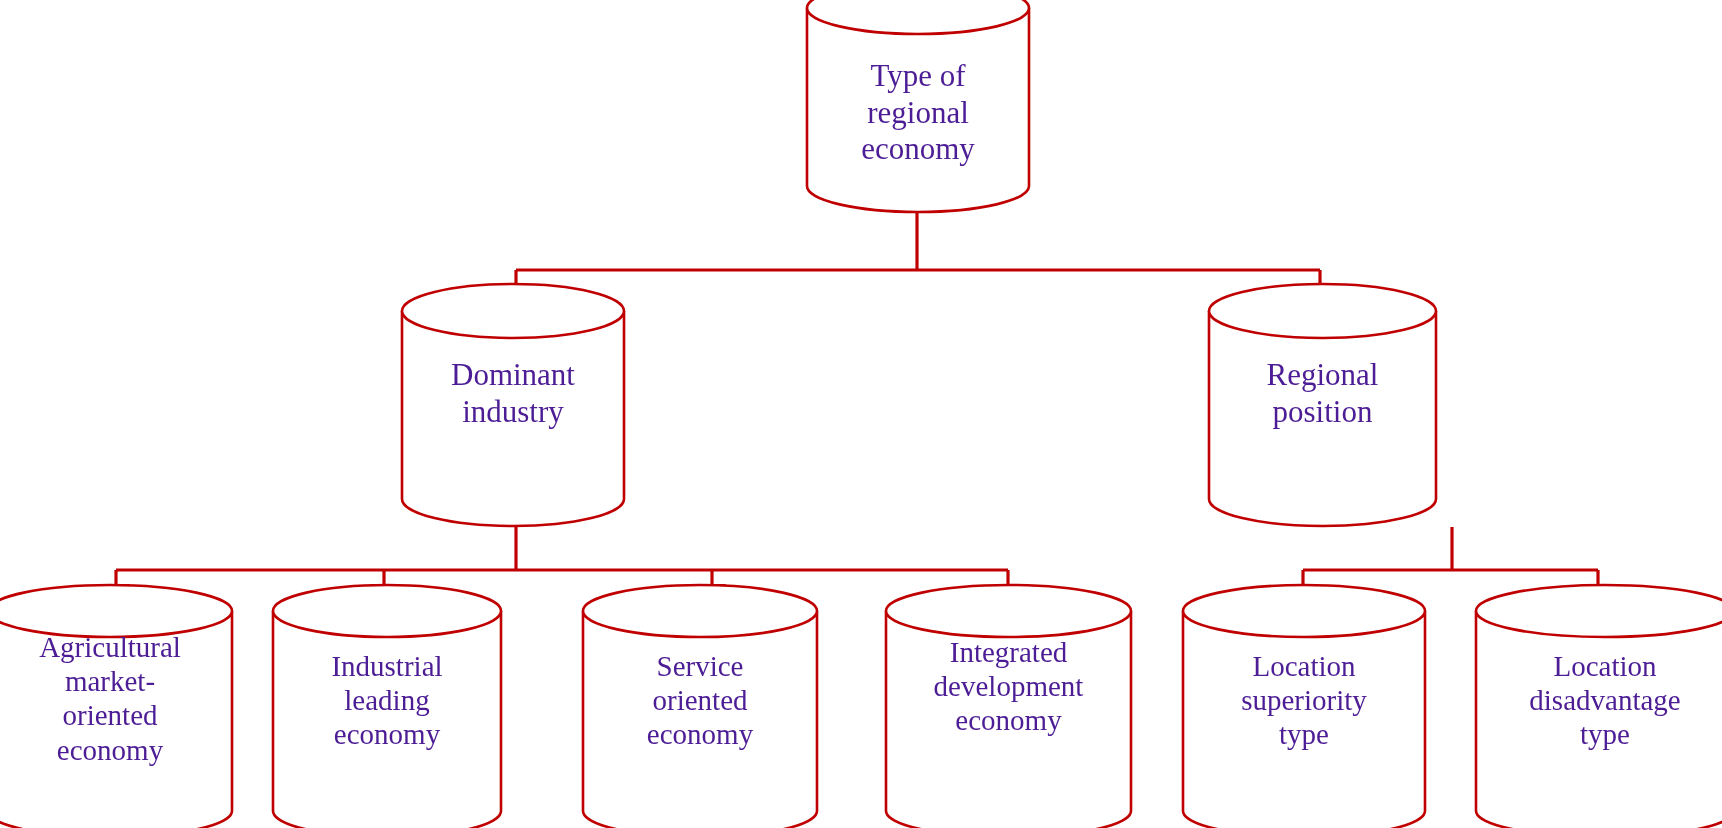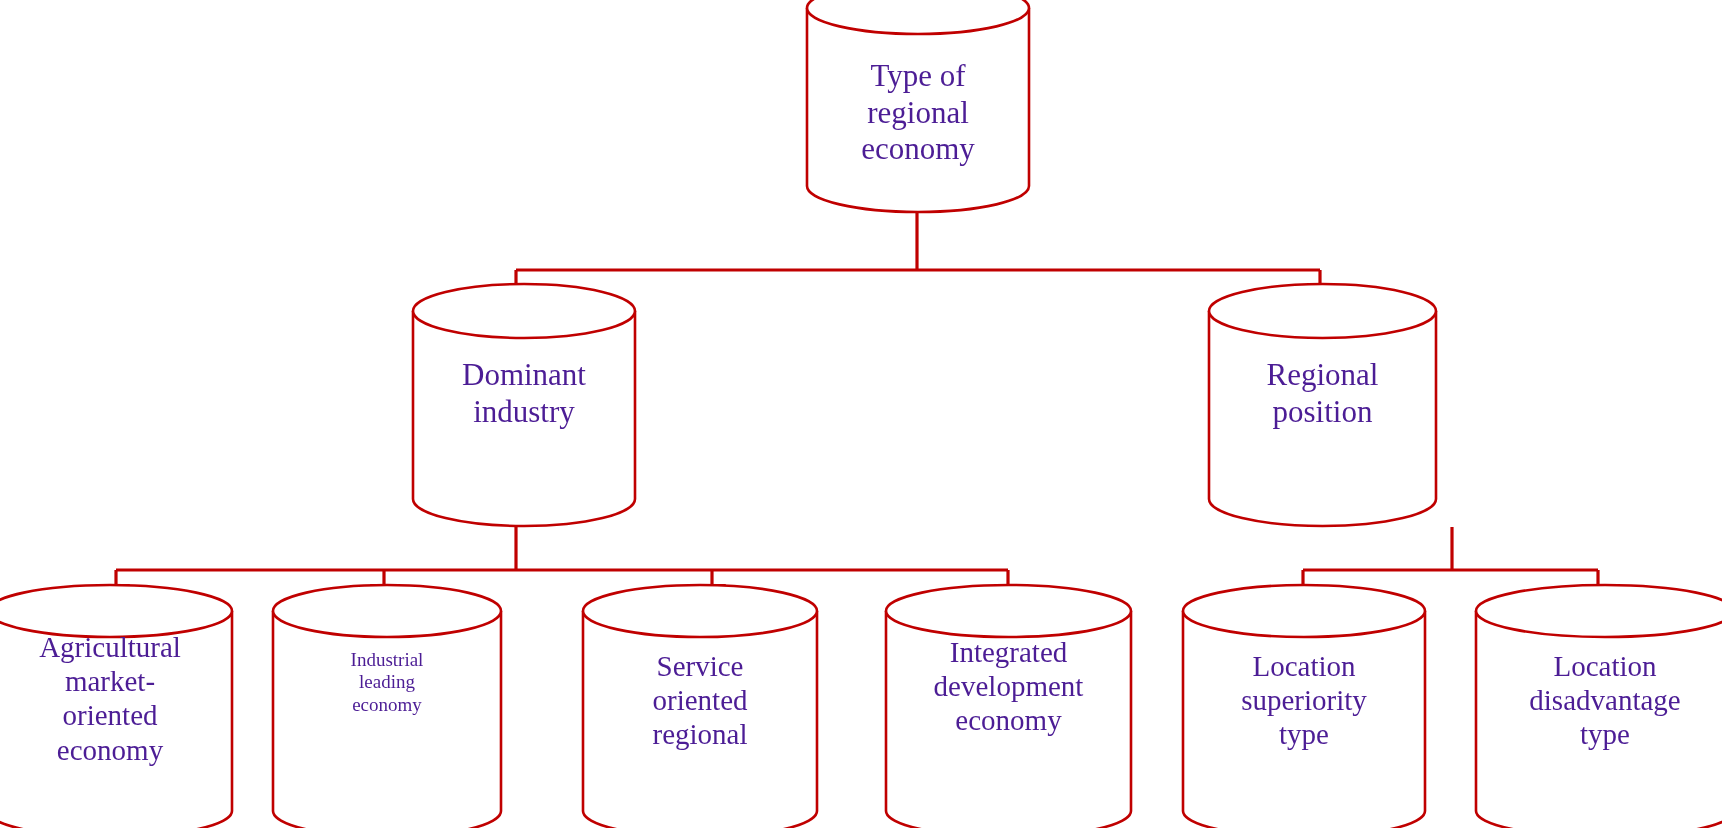--- a/index.html
+++ b/index.html
@@ -92,21 +92,21 @@
   <div class="node" style="left:805px; top:-18px; width:226px; height:230px;">
     <svg viewBox="0 0 226 230" preserveAspectRatio="none">
       <path d="M 2,26 L 2,204 A 111,26 0 0 0 224,204 L 224,26" fill="#FFFFFF" stroke="#C00000" stroke-width="2.6"></path>
       <ellipse cx="113" cy="26" rx="111" ry="26" fill="#FFFFFF" stroke="#C00000" stroke-width="2.6"></ellipse>
     </svg>
     <div class="node-label" style="top:76px; font-size:31px;">Type of
 regional
 economy</div>
   </div>
 
-  <div class="node" style="left:411px; top:283px; width:226px; height:244px;">
+  <div class="node" style="left:400px; top:283px; width:226px; height:244px;">
     <svg viewBox="0 0 226 244" preserveAspectRatio="none">
       <path d="M 2,28 L 2,216 A 111,27 0 0 0 224,216 L 224,28" fill="#FFFFFF" stroke="#C00000" stroke-width="2.6"></path>
       <ellipse cx="113" cy="28" rx="111" ry="27" fill="#FFFFFF" stroke="#C00000" stroke-width="2.6"></ellipse>
     </svg>
     <div class="node-label" style="top:74px; font-size:31px;">Dominant
 industry</div>
   </div>
 
   <div class="node" style="left:1207px; top:283px; width:231px; height:244px;">
     <svg viewBox="0 0 231 244" preserveAspectRatio="none">
@@ -126,33 +126,33 @@
 market-
 oriented
 economy</div>
   </div>
 
   <div class="node" style="left:271px; top:583px; width:232px; height:260px;">
     <svg viewBox="0 0 232 260" preserveAspectRatio="none">
       <path d="M 2,28 L 2,228 A 114,26 0 0 0 230,228 L 230,28" fill="#FFFFFF" stroke="#C00000" stroke-width="2.6"></path>
       <ellipse cx="116" cy="28" rx="114" ry="26" fill="#FFFFFF" stroke="#C00000" stroke-width="2.6"></ellipse>
     </svg>
-    <div class="node-label" style="top:66px; font-size:19px;">Industrial
+    <div class="node-label" style="top:66px; font-size:29px;">Industrial
 leading
 economy</div>
   </div>
 
   <div class="node" style="left:581px; top:583px; width:238px; height:260px;">
     <svg viewBox="0 0 238 260" preserveAspectRatio="none">
       <path d="M 2,28 L 2,228 A 117,26 0 0 0 236,228 L 236,28" fill="#FFFFFF" stroke="#C00000" stroke-width="2.6"></path>
       <ellipse cx="119" cy="28" rx="117" ry="26" fill="#FFFFFF" stroke="#C00000" stroke-width="2.6"></ellipse>
     </svg>
     <div class="node-label" style="top:66px; font-size:29px;">Service
 oriented
-regional</div>
+economy</div>
   </div>
 
   <div class="node" style="left:884px; top:583px; width:249px; height:260px;">
     <svg viewBox="0 0 249 260" preserveAspectRatio="none">
       <path d="M 2,28 L 2,228 A 122.5,26 0 0 0 247,228 L 247,28" fill="#FFFFFF" stroke="#C00000" stroke-width="2.6"></path>
       <ellipse cx="124.5" cy="28" rx="122.5" ry="26" fill="#FFFFFF" stroke="#C00000" stroke-width="2.6"></ellipse>
     </svg>
     <div class="node-label" style="top:52px; font-size:29px;">Integrated
 development
 economy</div>

